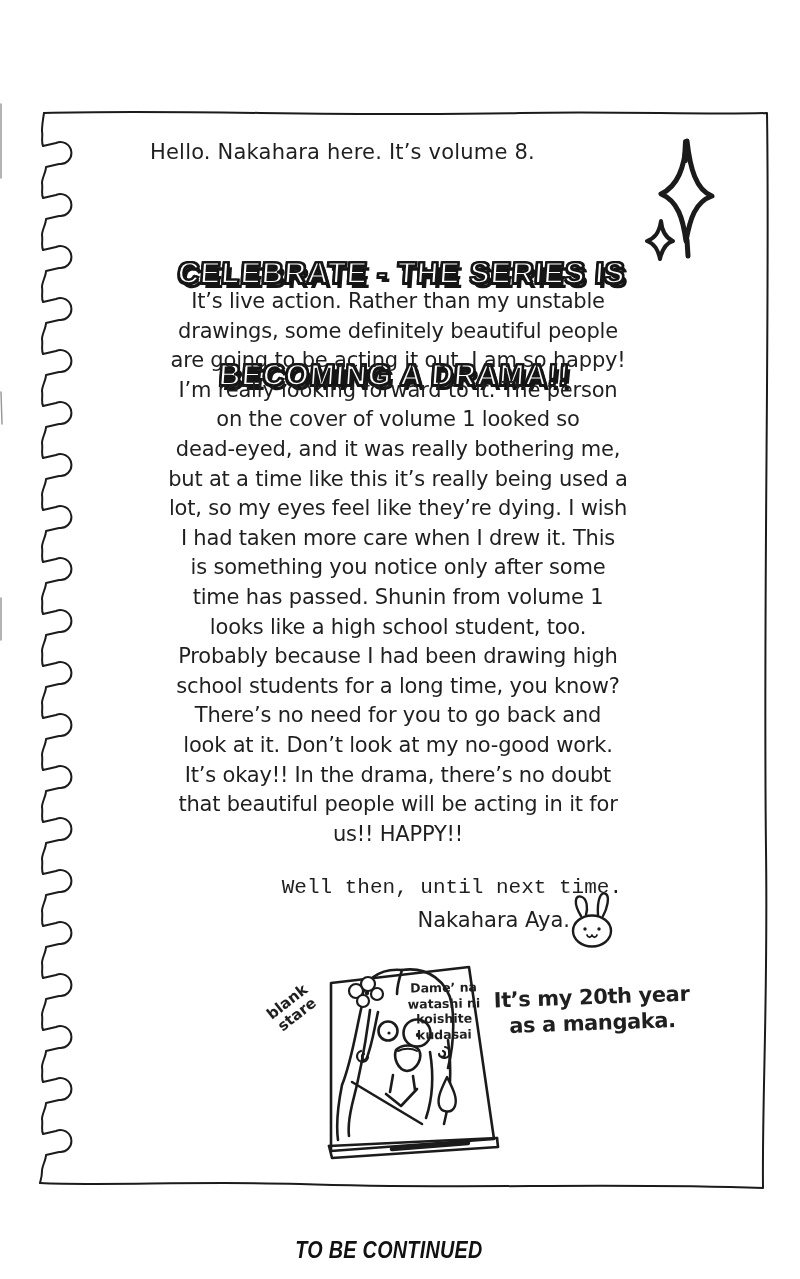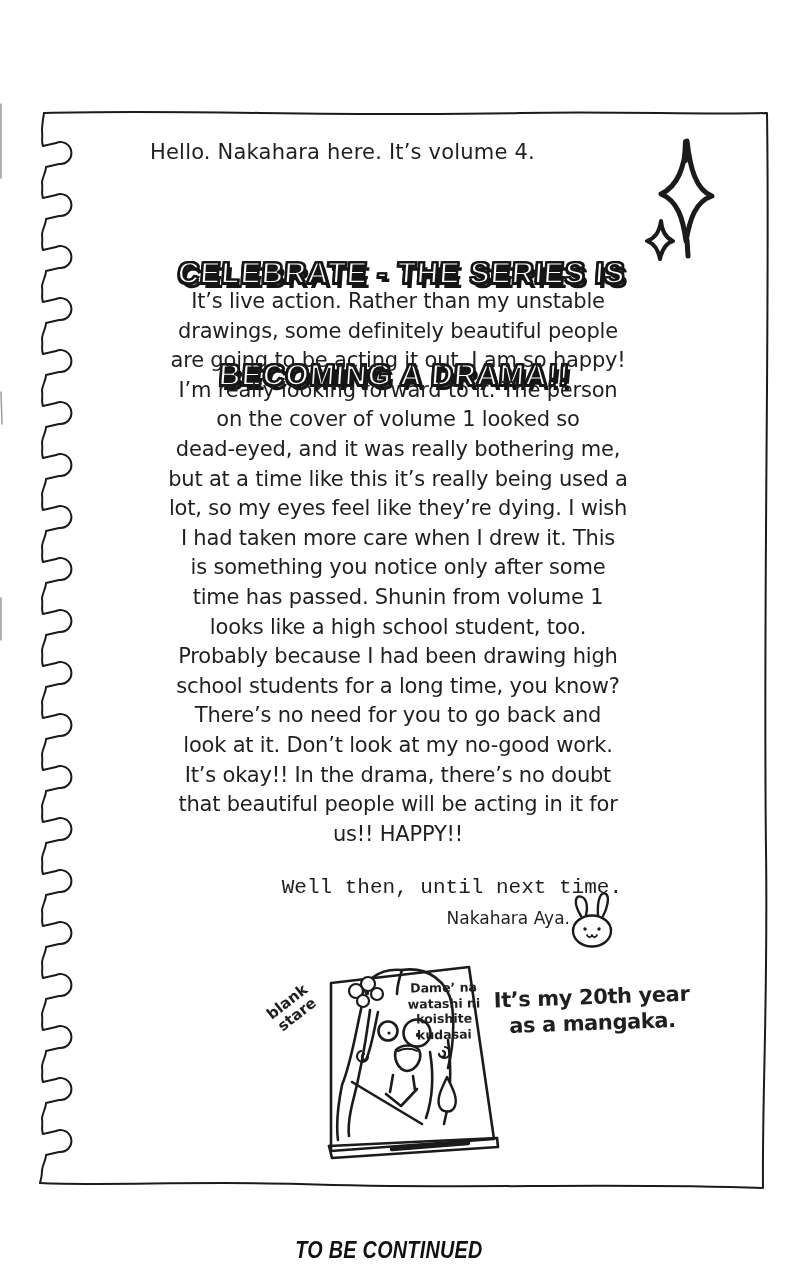--- a/index.html
+++ b/index.html
@@ -16,21 +16,21 @@
     color:#ffffff;-webkit-text-stroke:2.2px #151515;letter-spacing:1px;
     transform:skewX(-4deg);
     text-shadow:4px 5px 0 #151515,-1.5px -1.5px 0 #151515,1.5px -1.5px 0 #151515,
                 -1.5px 1.5px 0 #151515,1.5px 1.5px 0 #151515;
   }
   .body-text{
     left:98px;top:279px;width:600px;text-align:center;
     font-size:21px;line-height:29.6px;letter-spacing:-.2px;margin-top:8px;
   }
   .signoff-1{left:98px;top:876px;width:524px;text-align:right;font-size:21px;font-family:Liberation Mono, monospace;}
-  .signoff-2{left:98px;top:908px;width:472px;text-align:right;font-size:17px;}
+  .signoff-2{left:98px;top:908px;width:472px;text-align:right;font-size:21px;}
   .blank-stare{
     left:252px;top:992px;width:80px;text-align:center;
     font-size:15px;font-weight:700;line-height:16px;
     transform:rotate(-38deg);
   }
   .book-text{
     left:404px;top:980px;width:80px;text-align:center;
     font-size:12.5px;font-weight:600;line-height:15.5px;transform:rotate(-1deg);
   }
   .caption{
@@ -120,21 +120,21 @@
           <path d="M413 1076 L415 1090"></path>
           <path d="M386 1094 L401 1106 L417 1089"></path>
           <path d="M352 1082 L422 1124"></path>
         </g>
 
         <path stroke-width="2.4" fill="#ffffff" d="M447 1077 C442 1088 437 1097 439 1105 C441 1113 452 1114 455 1106 C458 1098 452 1087 447 1077 Z"></path>
       </g>
     </g>
   </svg>
 
-  <div class="txt greeting">Hello. Nakahara here. It’s volume 4.</div>
+  <div class="txt greeting">Hello. Nakahara here. It’s volume 8.</div>
 
   <div class="txt headline">
     <div>CELEBRATE - THE SERIES IS</div>
     <div>BECOMING A DRAMA!!</div>
   </div>
 
   <div class="txt body-text">It’s live action. Rather than my unstable
 drawings, some definitely beautiful people
 are going to be acting it out. I am so happy!
 I’m really looking forward to it. The person

